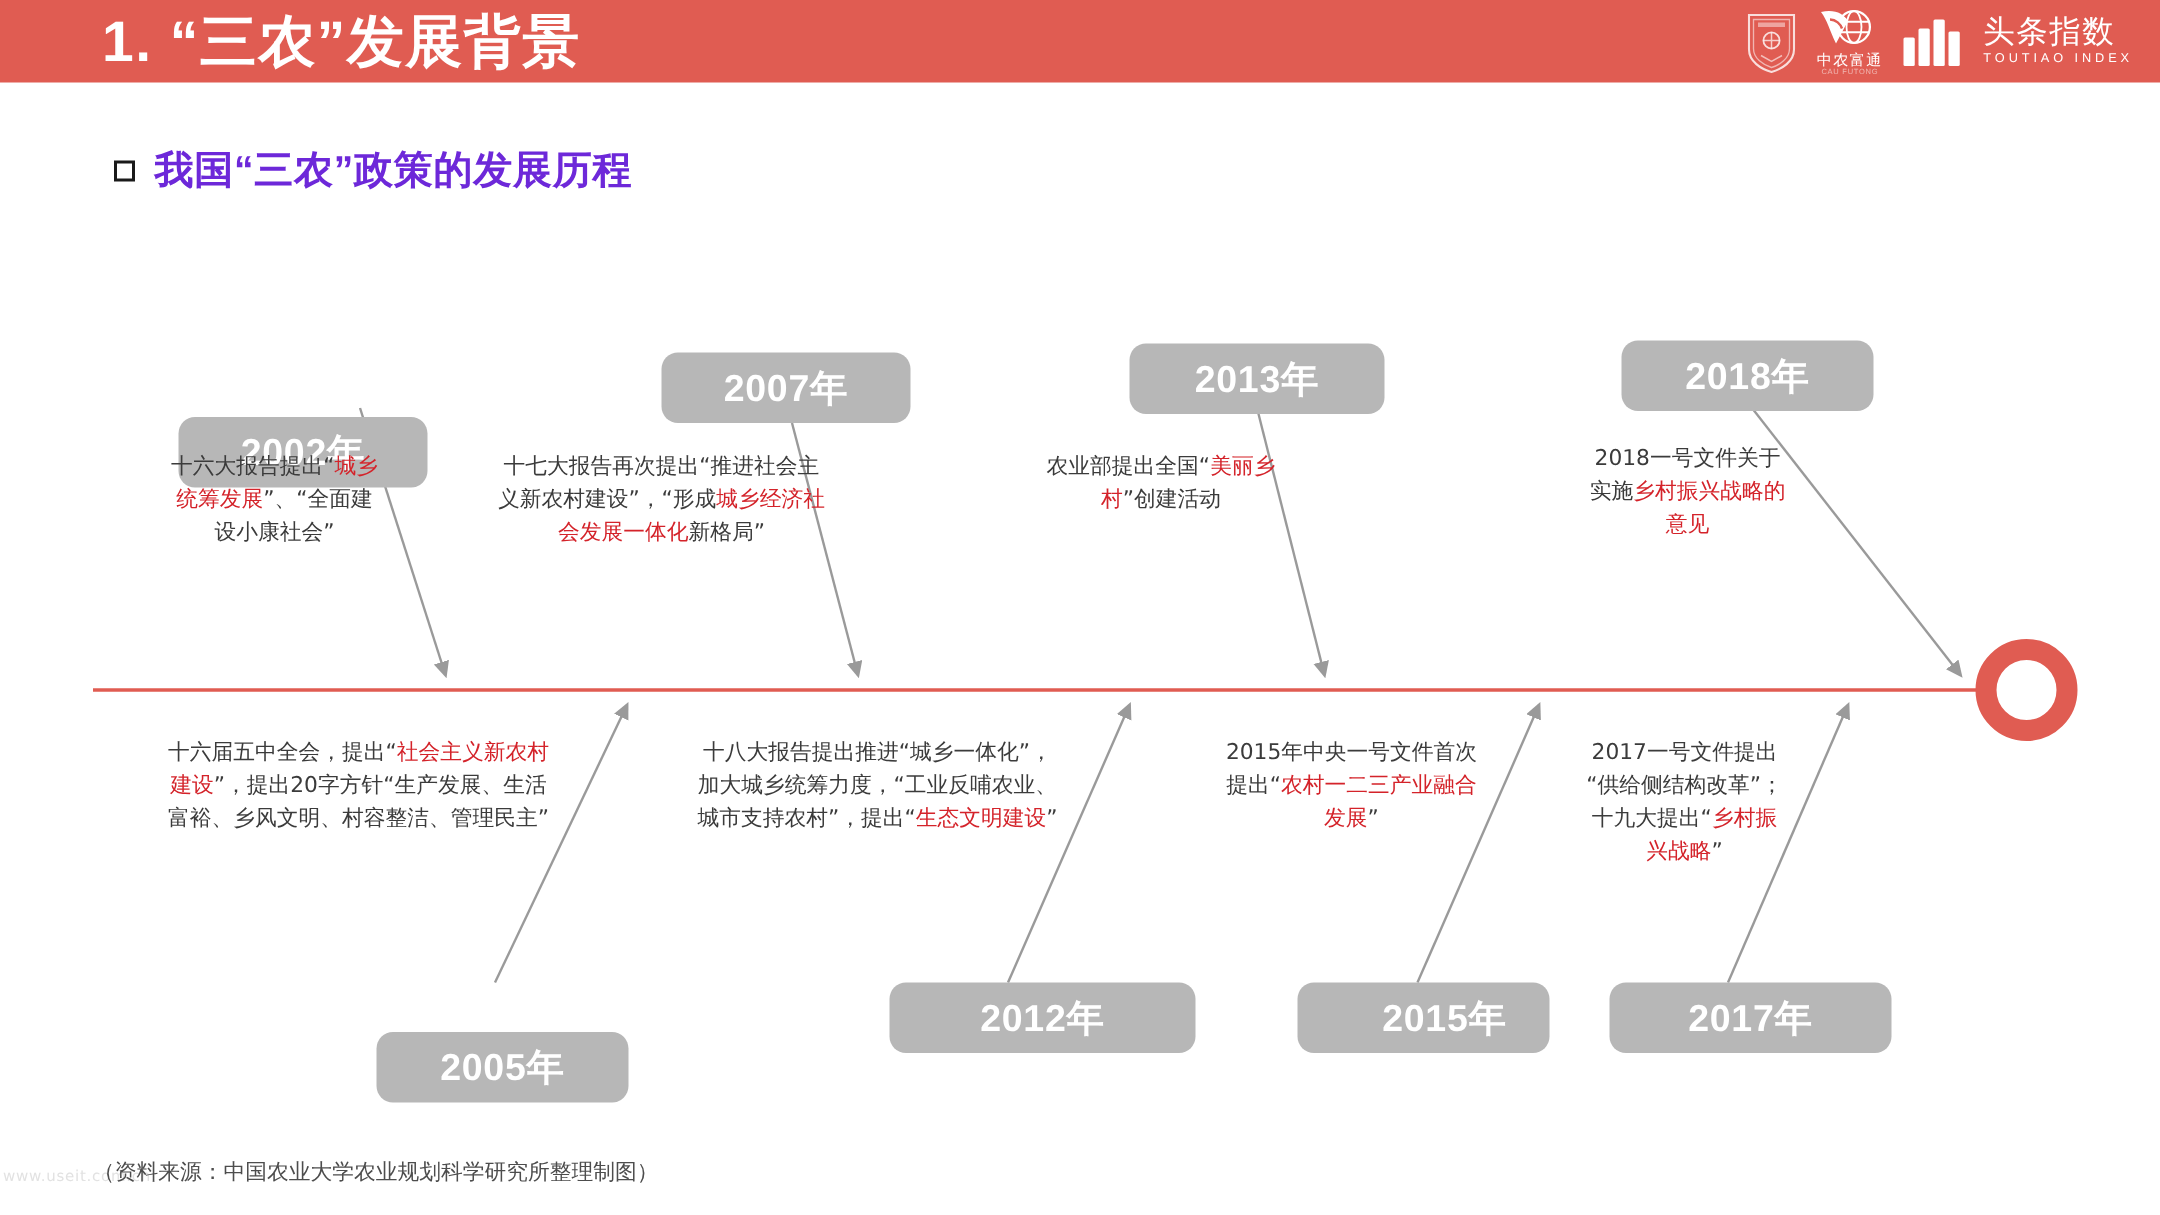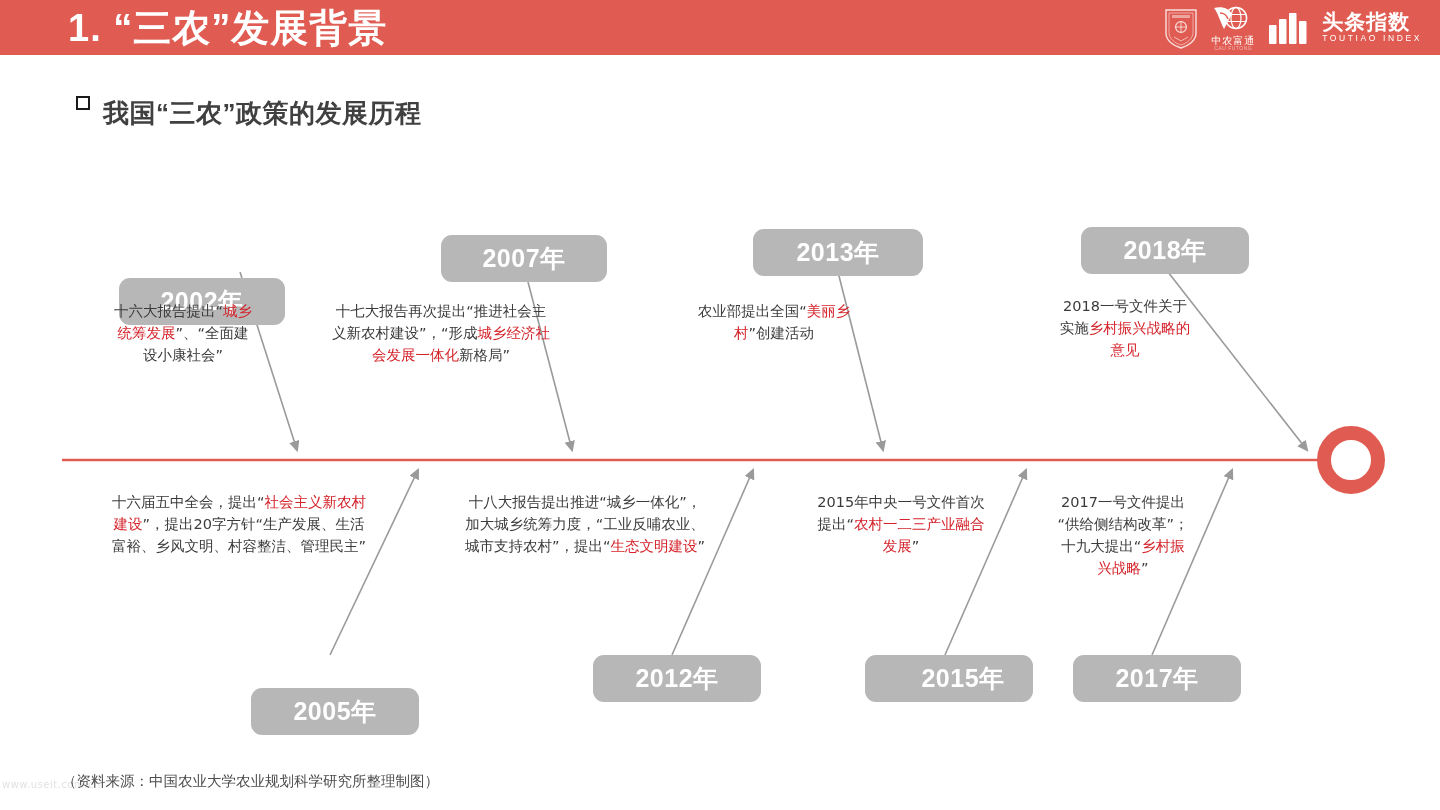--- a/index.html
+++ b/index.html
@@ -48,34 +48,34 @@
     font-size: 10px; color: #ffffff; letter-spacing: 1px;
     margin-top: 4px; line-height: 1;
   }
   .logo-zn-en {
     font-size: 5px; color: rgba(255,255,255,0.55); letter-spacing: 0.5px;
     line-height: 1;
   }
   .logo-tt { display: flex; align-items: center; gap: 8px; }
   .logo-tt-bars { display: block; width: 46px; height: 32px; }
   .logo-tt-text { display: flex; flex-direction: column; }
-  .logo-tt-cn { font-size: 21px; font-weight: bold; color: #ffffff; line-height: 1.05; letter-spacing: 1px; }
+  .logo-tt-cn { font-size: 21px; font-weight: normal; color: #ffffff; line-height: 1.05; letter-spacing: 1px; }
   .logo-tt-en { font-size: 8.5px; color: #ffffff; letter-spacing: 2.6px; line-height: 1.4; }
 
   
   .section-heading {
     position: absolute;
     left: 76px; top: 96px;
     font-size: 26px;
     font-weight: bold;
-    color: #404040;
+    color: #6d28d9;
     letter-spacing: 0.5px;
     white-space: nowrap;
     display: flex;
-    align-items: flex-start;
+    align-items: center;
     gap: 13px;
   }
   .heading-bullet {
     display: inline-block;
     width: 14px; height: 14px;
     border: 2.6px solid #1a1a1a;
     box-sizing: border-box;
   }
 
   
@@ -212,18 +212,18 @@
 <div class="event-text" style="left:330px; top:300px; width:222px;"><span>十七大报告再次提出“推进社会主义新农村建设”，“形成</span><span class="hl">城乡经济社会发展一体化</span><span>新格局”</span></div>
 <div class="event-text" style="left:690px; top:300px; width:168px;"><span>农业部提出全国“</span><span class="hl">美丽乡村</span><span>”创建活动</span></div>
 <div class="event-text" style="left:1058px; top:295px; width:134px;"><span>2018一号文件关于实施</span><span class="hl">乡村振兴战略的意见</span></div>
 
 <div class="event-text" style="left:110px; top:491px; width:258px;"><span>十六届五中全会，提出“</span><span class="hl">社会主义新农村建设</span><span>”，提出20字方针“生产发展、生活富裕、乡风文明、村容整洁、管理民主”</span></div>
 <div class="event-text" style="left:462px; top:491px; width:246px;"><span>十八大报告提出推进“城乡一体化”，加大城乡统筹力度，“工业反哺农业、城市支持农村”，提出“</span><span class="hl">生态文明建设</span><span>”</span></div>
 <div class="event-text" style="left:812px; top:491px; width:178px;"><span>2015年中央一号文件首次提出“</span><span class="hl">农村一二三产业融合发展</span><span>”</span></div>
 <div class="event-text" style="left:1056px; top:491px; width:134px;"><span>2017一号文件提出“供给侧结构改革”；十九大提出“</span><span class="hl">乡村振兴战略</span><span>”</span></div>
 
 <div class="year-box" style="left:251px; top:655px; width:168px;margin-top:33px;">2005年</div>
-<div class="year-box" style="left:593px; top:655px; width:168px;">2012年</div>
+<div class="year-box" style="left:593px; top:655px; width:204px;">2012年</div>
 <div class="year-box" style="left:865px; top:655px; width:168px;padding-left:28px;">2015年</div>
-<div class="year-box" style="left:1073px; top:655px; width:168px;">2017年</div>
+<div class="year-box" style="left:1073px; top:655px; width:188px;">2017年</div>
 
 <div class="watermark">www.useit.com.cn</div>
 <div class="footer-source">（资料来源：中国农业大学农业规划科学研究所整理制图）</div>
 
 </body></html>

